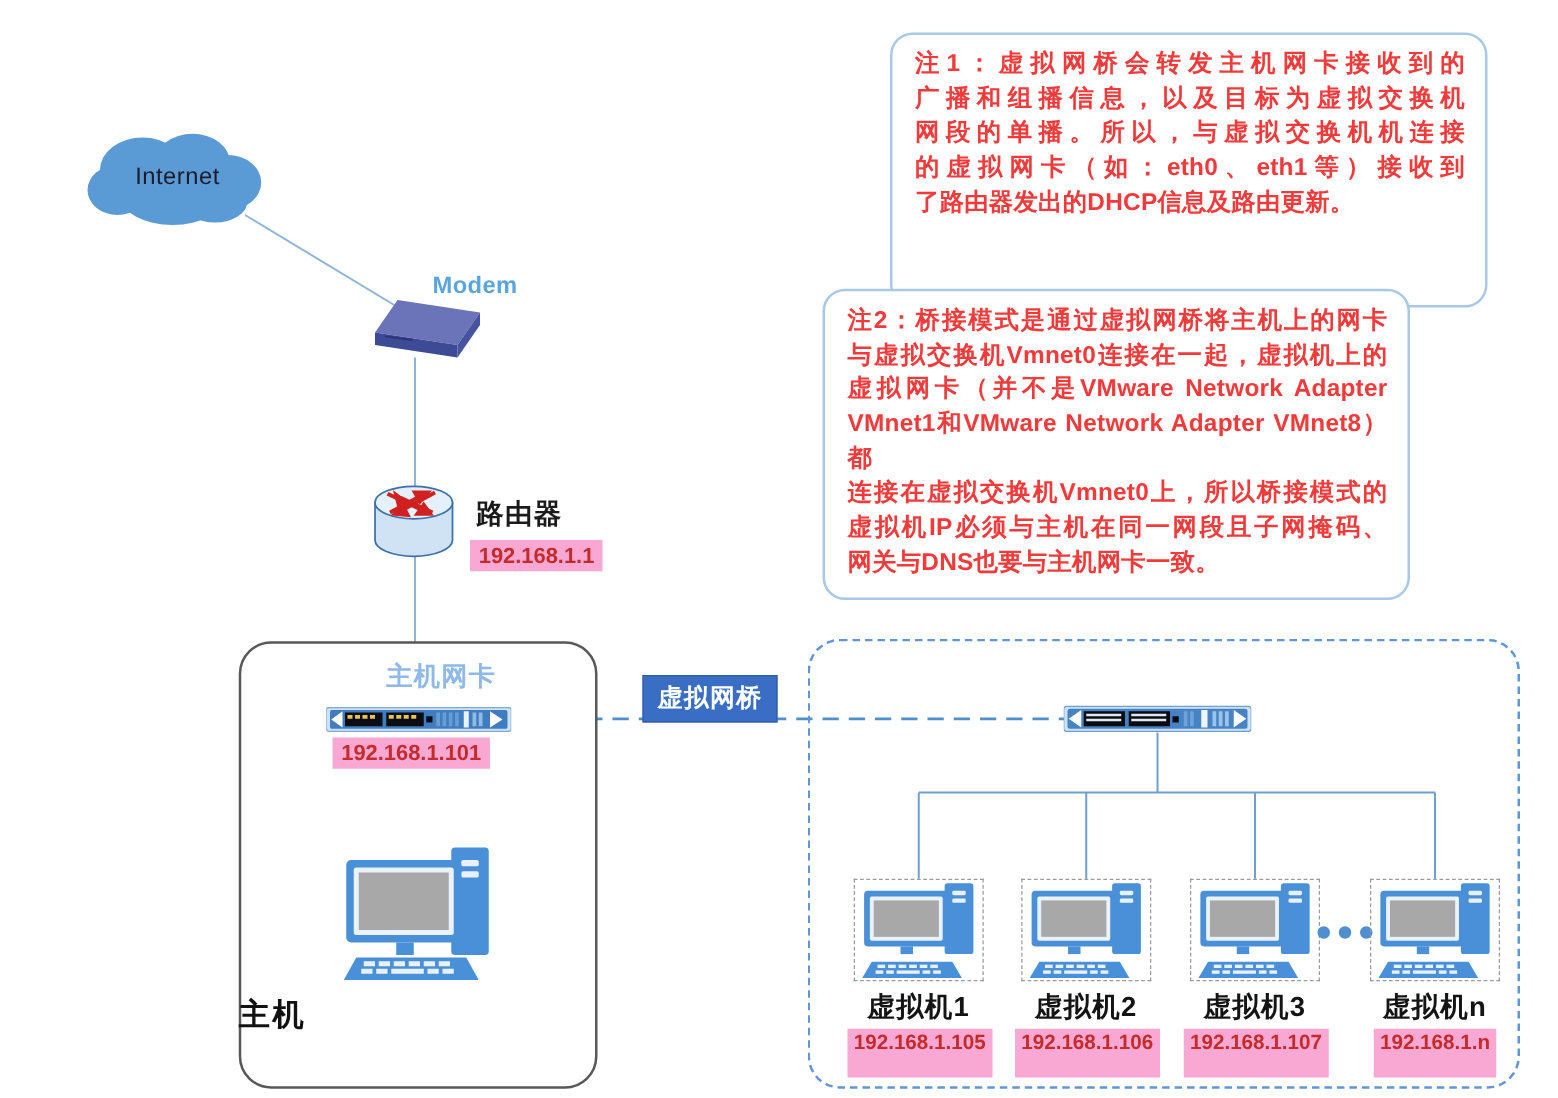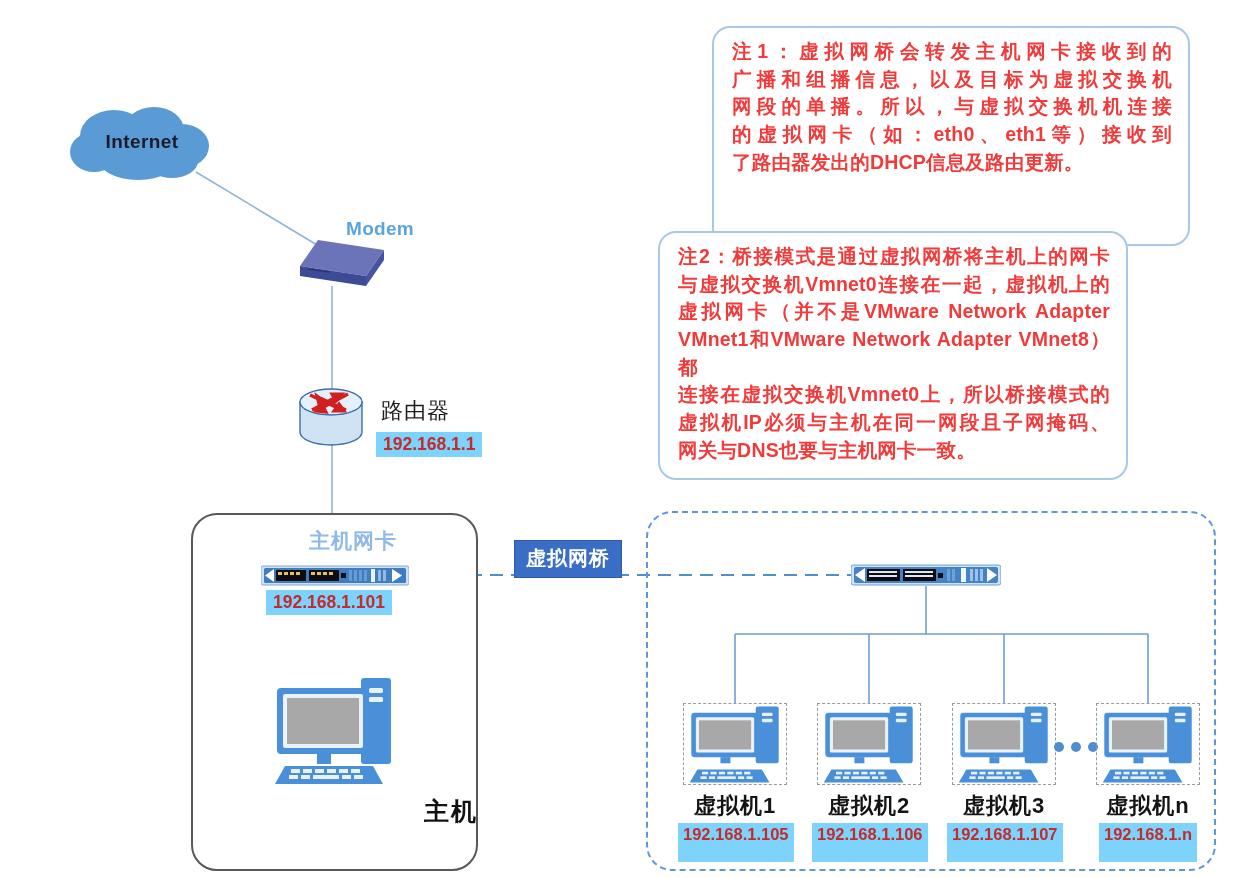--- a/index.html
+++ b/index.html
@@ -25,59 +25,59 @@
   }
   #note1{left:712px;top:26px;width:478px;height:220px;}
   #note2{left:658px;top:231px;width:470px;height:249px;}
   .note p{margin:0;}
   .note .just{text-align:justify;text-align-last:justify;}
 
   
   .cloud{position:absolute;left:68px;top:106px;width:148px;height:78px;}
   .cloud-label{
     position:absolute;left:68px;top:131px;width:148px;text-align:center;
-    font-size:19px;font-weight:bold;color:#1b1b2b;z-index:3;
+    font-size:19px;font-weight:normal;color:#1b1b2b;z-index:3;
     letter-spacing:0.4px;
   }
 
   
   .modem{position:absolute;left:296px;top:236px;width:92px;height:52px;}
   .modem-label{
     position:absolute;left:346px;top:218px;font-size:19px;font-weight:bold;
     color:#5aa5e0;letter-spacing:0.3px;text-align:center;
   }
 
   
   .router{position:absolute;left:298px;top:386px;width:66px;height:62px;}
   .router-label{
-    position:absolute;left:381px;top:396px;font-size:22px;font-weight:normal;
+    position:absolute;left:381px;top:396px;font-size:22px;font-weight:bold;
     color:#1b1b1b;letter-spacing:1px;
   }
   .ip{
-    background:#7dd3fc;color:#c42b2b;font-weight:bold;
+    background:#f9a8d4;color:#c42b2b;font-weight:bold;
     font-size:17.5px;padding:2px 7px 3px 7px;display:inline-block;
     line-height:1.15;white-space:nowrap;
   }
   #router-ip-wrap{position:absolute;left:376px;top:432px;}
 
   
   .hostbox{
     position:absolute;left:191px;top:513px;width:287px;height:358px;
     border:2.5px solid #58585a;border-radius:26px;box-sizing:border-box;
     background:#fff;
   }
   .host-nic-label{
     position:absolute;left:191px;top:527px;width:324px;text-align:center;
     font-size:21px;font-weight:bold;color:#8fb9e8;letter-spacing:1px;
   }
   .host-nic-icon{position:absolute;left:261px;top:565px;width:148px;height:21px;}
   #host-ip-wrap{position:absolute;left:266px;top:590px;}
   .host-pc{position:absolute;left:269px;top:666px;width:130px;height:120px;}
   .host-label{
-    position:absolute;left:191px;top:795px;width:287px;text-align:right;
+    position:absolute;left:191px;top:795px;width:287px;text-align:left;
     font-size:25px;font-weight:bold;color:#121212;letter-spacing:2px;
   }
 
   
   .bridge-badge{
     position:absolute;left:514px;top:540px;
     background:#3a6ec4;color:#fff;font-weight:bold;font-size:20px;
     padding:4px 11px 5px 11px;letter-spacing:1px;
     border:1px solid #2d5cab;
   }

